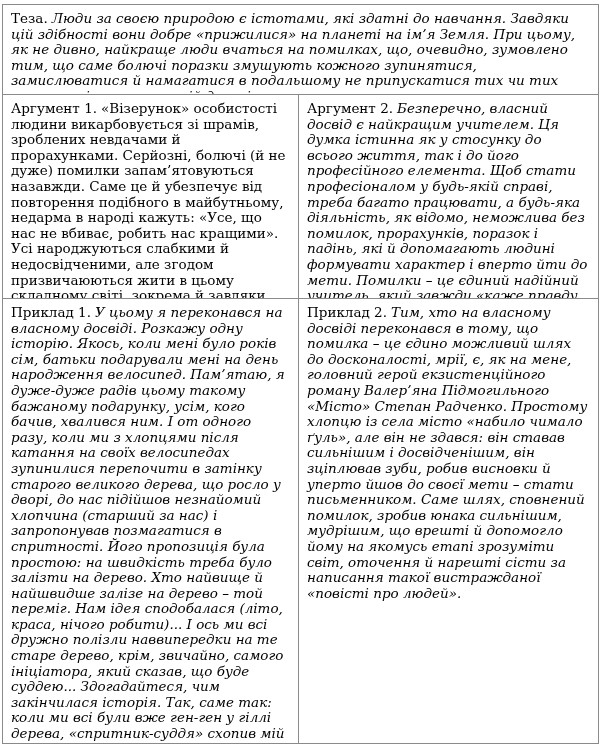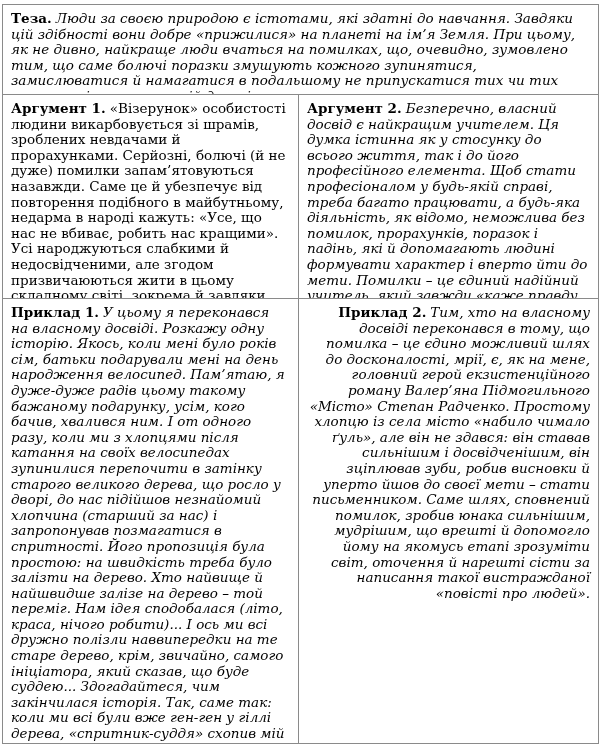--- a/index.html
+++ b/index.html
@@ -33,23 +33,23 @@
     overflow: hidden;
     text-align: left;
   }
   .cell-thesis {
     grid-column: 1 / 3;
     grid-row: 1;
   }
   .cell-arg1 { grid-column: 1; grid-row: 2; border-top: 1px solid var(--border-color, #8a8a8a); }
   .cell-arg2 { grid-column: 2; grid-row: 2; border-top: 1px solid var(--border-color, #8a8a8a); border-left: 1px solid var(--border-color, #8a8a8a); }
   .cell-ex1  { grid-column: 1; grid-row: 3; border-top: 1px solid var(--border-color, #8a8a8a); }
-  .cell-ex2  { grid-column: 2; grid-row: 3; border-top: 1px solid var(--border-color, #8a8a8a); border-left: 1px solid var(--border-color, #8a8a8a); text-align: right; }
+  .cell-ex2  { grid-column: 2; grid-row: 3; border-top: 1px solid var(--border-color, #8a8a8a); border-left: 1px solid var(--border-color, #8a8a8a); }
   .cell-label {
-    font-weight: bold;
+    font-weight: normal;
     font-style: normal;
     margin-right: 4px;
   }
   .cell-text-italic { font-style: italic; }
   .cell-text-normal { font-style: normal; }
 </style>
 </head>
 <body>
 
 <div class="essay-table">

